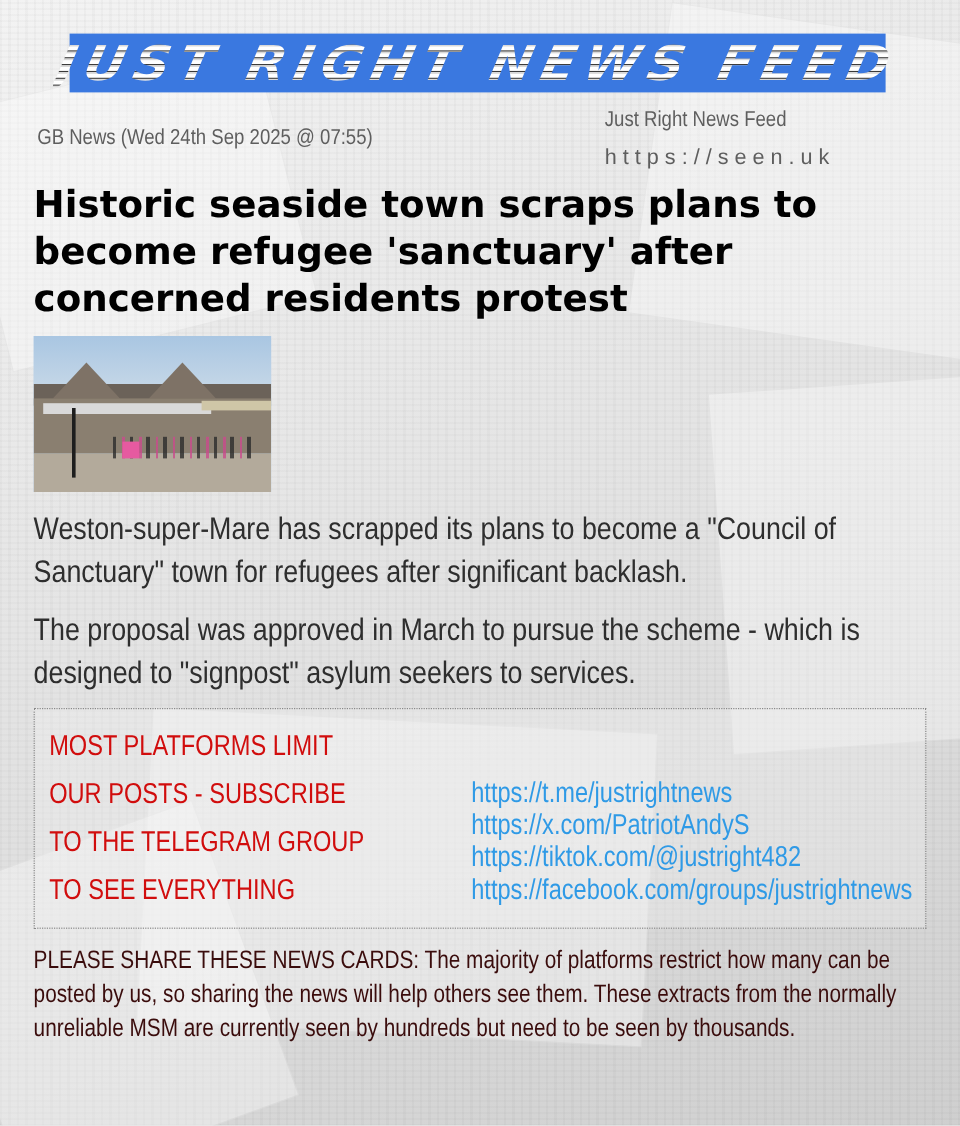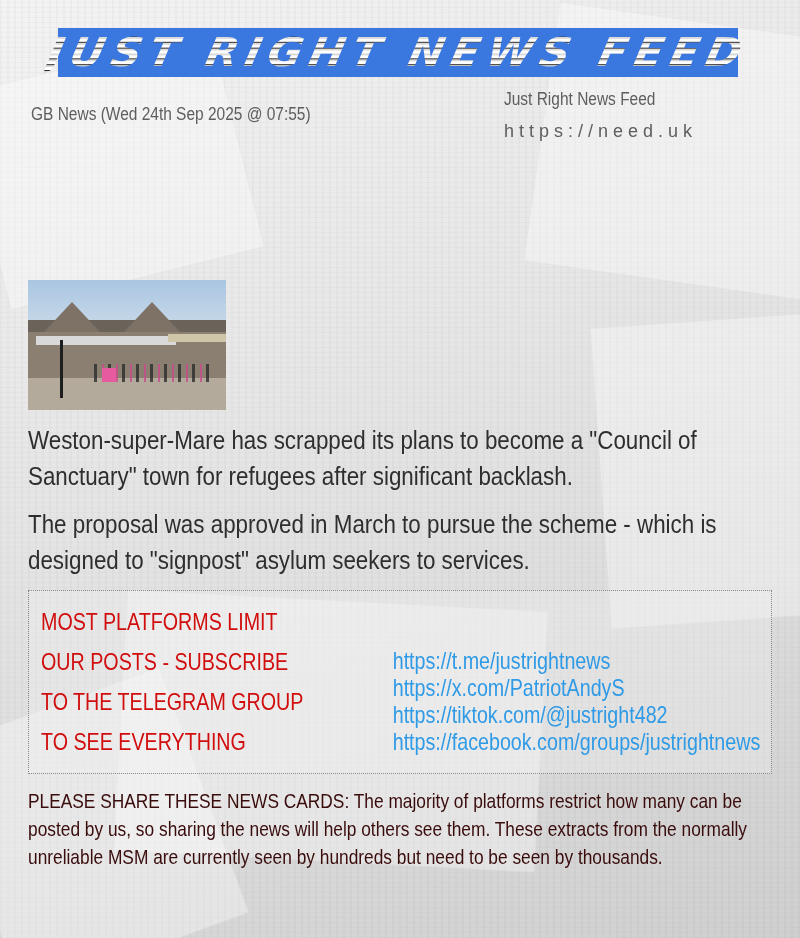--- a/index.html
+++ b/index.html
@@ -110,22 +110,23 @@
   <div class="sheet" style="left:-30px;top:700px;width:240px;height:260px;transform:rotate(-20deg);"></div>
 </div>
 
 <div class="content">
   <div class="banner">
     <span class="banner-text">JUST RIGHT NEWS FEED</span>
   </div>
 
   <div class="source">GB News (Wed 24th Sep 2025 @ 07:55)</div>
   <div class="brand-name">Just Right News Feed</div>
-  <div class="brand-url">https://need.uk</div>
+  <div class="brand-url">https://seen.uk</div>
 
+  <h1 class="headline">Historic seaside town scraps plans to become refugee 'sanctuary' after concerned residents protest</h1>
 
   <div class="photo" title="Weston-super-Mare railway station with people outside">
     <div class="sky"></div>
     <div class="roof"></div>
     <div class="gable1"></div>
     <div class="gable2"></div>
     <div class="wall"></div>
     <div class="canopy"></div>
     <div class="canopy2"></div>
     <div class="ground"></div>

